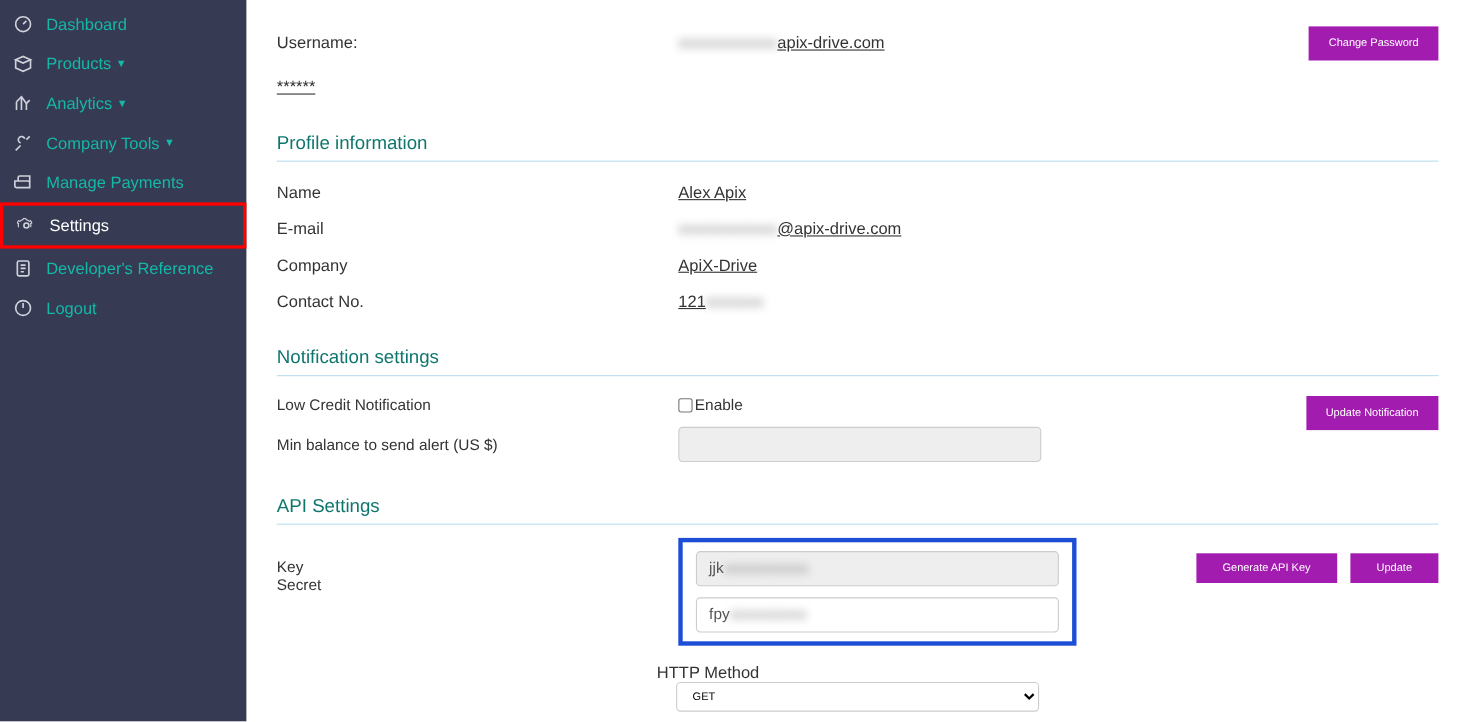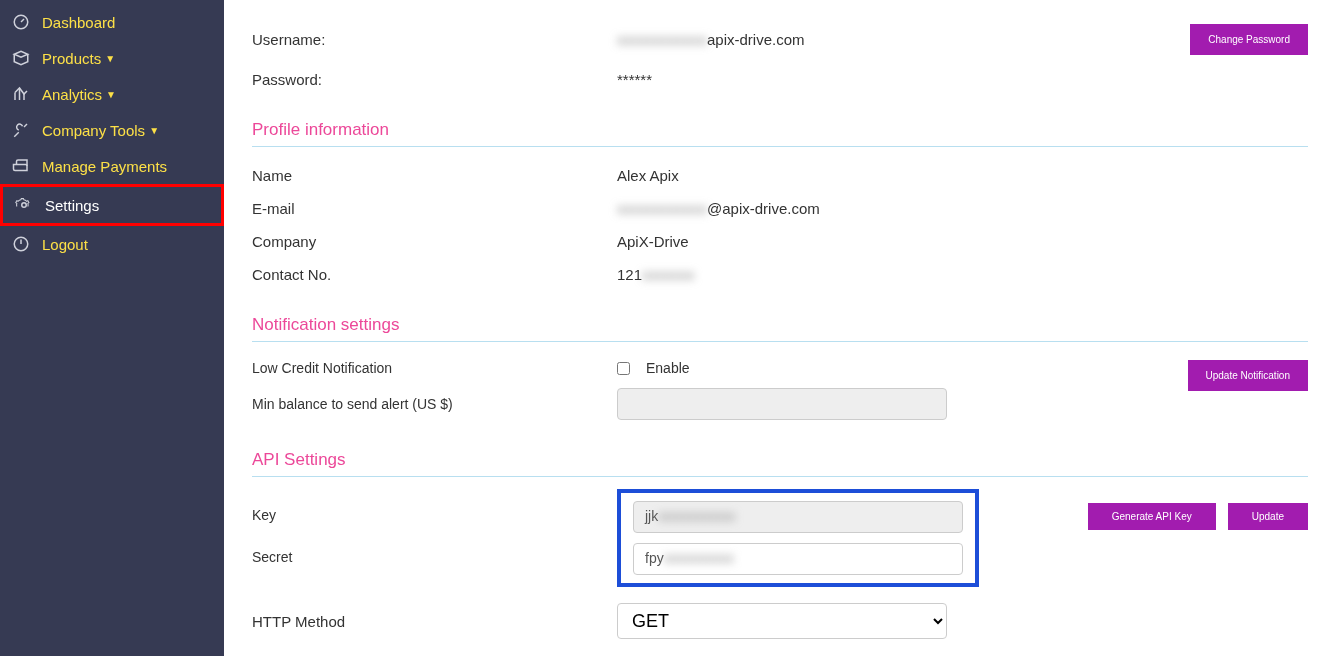--- a/index.html
+++ b/index.html
@@ -16,21 +16,21 @@
   .sidebar {
     width: 224px;
     background: #363a53;
     flex-shrink: 0;
     padding-top: 4px;
   }
   .sidebar-item {
     display: flex;
     align-items: center;
     padding: 7px 10px 7px 10px;
-    color: #fde047;
+    color: #14b8a6;
     font-size: 15px;
     cursor: pointer;
   }
   .sidebar-item.active {
     border: 3px solid #ff0000;
     color: #fff;
   }
   .sidebar-item .icon {
     width: 22px;
     height: 22px;
@@ -57,32 +57,33 @@
   }
   .row .label-col {
     width: 365px;
     color: #333;
     font-size: 15px;
   }
   .row .value-col {
     flex: 1;
     color: #333;
     font-size: 15px;
+    text-decoration: underline;
   }
   .row .action-col {
     width: 200px;
     text-align: right;
   }
   .blur {
     filter: blur(4px);
     color: #888;
     display: inline-block;
   }
   .section-title {
-    color: #ec4899;
+    color: #0f766e;
     font-size: 17px;
     font-weight: 400;
     margin-top: 24px;
     padding-bottom: 6px;
     border-bottom: 1px solid #b8dff0;
     margin-bottom: 12px;
   }
   .btn {
     background: #a21caf;
     color: #fff;
@@ -101,41 +102,41 @@
     font-size: 14px;
     color: #555;
   }
   input[type="text"].form-input-light { background: #fff; }
   select.form-select {
     width: 330px;
     padding: 6px 10px;
     border: 1px solid #ccc;
     border-radius: 4px;
     background: #fff;
-    font-size: 18px;
-  }
-  .checkbox-group { display: flex; align-items: center; gap: 16px; }
+    font-size: 10px;
+  }
+  .checkbox-group { display: flex; align-items: center; gap: 2px; }
   .redbox {
     border: 4px solid #1d4ed8;
     padding: 8px 12px;
     display: inline-block;
   }
   .api-action-col {
     display: flex;
     gap: 12px;
     justify-content: flex-end;
     width: 260px;
   }
   .notif-block { display: flex; align-items: flex-start; }
   .notif-left { flex: 1; }
   .notif-row { display: flex; align-items: center; padding: 6px 0; }
   .notif-row .label-col { width: 365px; }
   .api-block { display: flex; align-items: flex-start; }
   .api-left { display: flex; }
-  .api-labels { width: 365px; display: flex; flex-direction: column; gap: 26px; padding-top: 18px; }
+  .api-labels { width: 365px; display: flex; flex-direction: column; padding-top: 18px; }
   .api-right { flex: 1; display: flex; justify-content: flex-end; align-items: flex-start; padding-top: 14px; }
 </style>
 </head>
 <body>
 
 <div class="layout">
 
   <div class="sidebar">
     <div class="sidebar-item">
       <span class="icon">
@@ -191,41 +192,49 @@
         <svg width="18" height="18" viewBox="0 0 24 24" fill="none" stroke="currentColor" stroke-width="2">
             <circle cx="12" cy="12" r="3"></circle>
             <path d="M19.4 15a7.97 7.97 0 0 0 .1-6l2-1.5-2-3.5-2.4 1a8 8 0 0 0-5.2-3L11 0h-4l-.9 2a8 8 0 0 0-5.2 3L-1.5 4l-2 3.5 2 1.5a7.97 7.97 0 0 0 .1 6" transform="scale(0.7) translate(5,5)"></path>
           </svg>
       </span>
       <span>Settings</span>
     </div>
     <div class="sidebar-item">
       <span class="icon">
         <svg width="18" height="18" viewBox="0 0 24 24" fill="none" stroke="currentColor" stroke-width="2">
+            <rect x="5" y="3" width="14" height="18" rx="2"></rect>
+            <path d="M9 8h6M9 12h6M9 16h4"></path>
+          </svg>
+      </span>
+      <span>Developer's Reference</span>
+    </div>
+    <div class="sidebar-item">
+      <span class="icon">
+        <svg width="18" height="18" viewBox="0 0 24 24" fill="none" stroke="currentColor" stroke-width="2">
             <circle cx="12" cy="12" r="9"></circle>
             <path d="M12 6v6"></path>
           </svg>
       </span>
       <span>Logout</span>
     </div>
   </div>
 
   <div class="main">
 
     <div class="row">
       <div class="label-col">Username:</div>
       <div class="value-col">
         <span class="blur">xxxxxxxxxxxx</span><span>apix-drive.com</span>
       </div>
       <div class="action-col">
         <button class="btn">Change Password</button>
       </div>
     </div>
     <div class="row">
-      <div class="label-col">Password:</div>
       <div class="value-col">******</div>
       <div class="action-col"></div>
     </div>
 
     <div class="section-title">Profile information</div>
 
     <div class="row">
       <div class="label-col">Name</div>
       <div class="value-col">Alex Apix</div>
     </div>
@@ -295,21 +304,21 @@
         </div>
       </div>
       <div class="api-right">
         <div class="api-action-col">
           <button class="btn btn-sm">Generate API Key</button>
           <button class="btn btn-sm">Update</button>
         </div>
       </div>
     </div>
 
-    <div class="row" style="margin-top:8px;">
+    <div class="row" style="margin-top:8px;flex-direction:column;">
       <div class="label-col">HTTP Method</div>
       <div class="value-col">
         <select class="form-select">
           <option>GET</option>
         </select>
       </div>
     </div>
 
   </div>
 </div>

